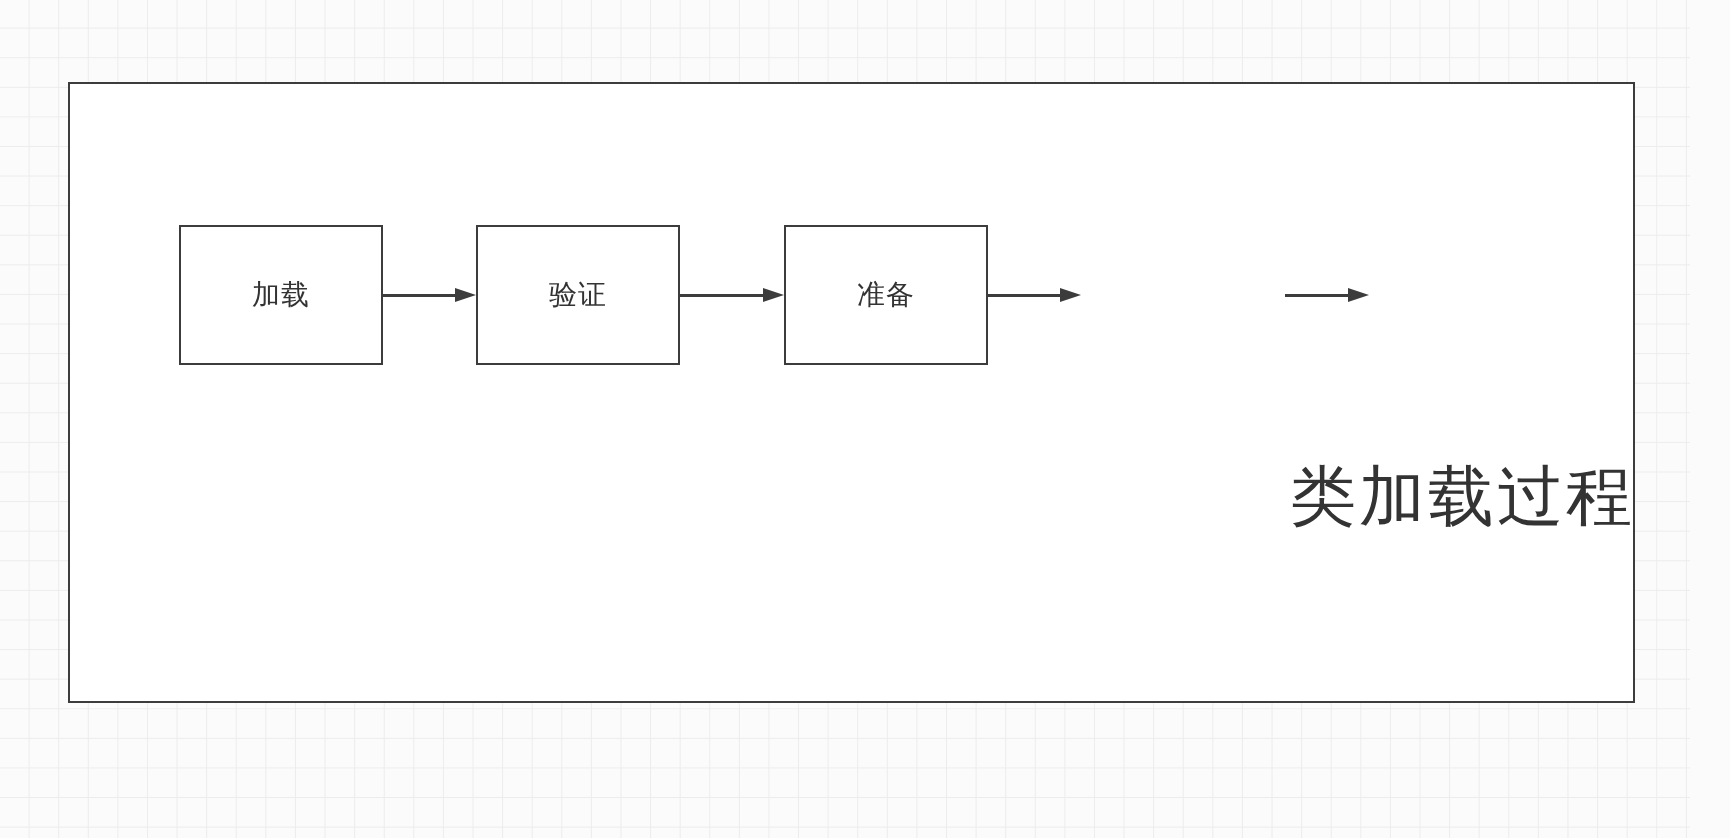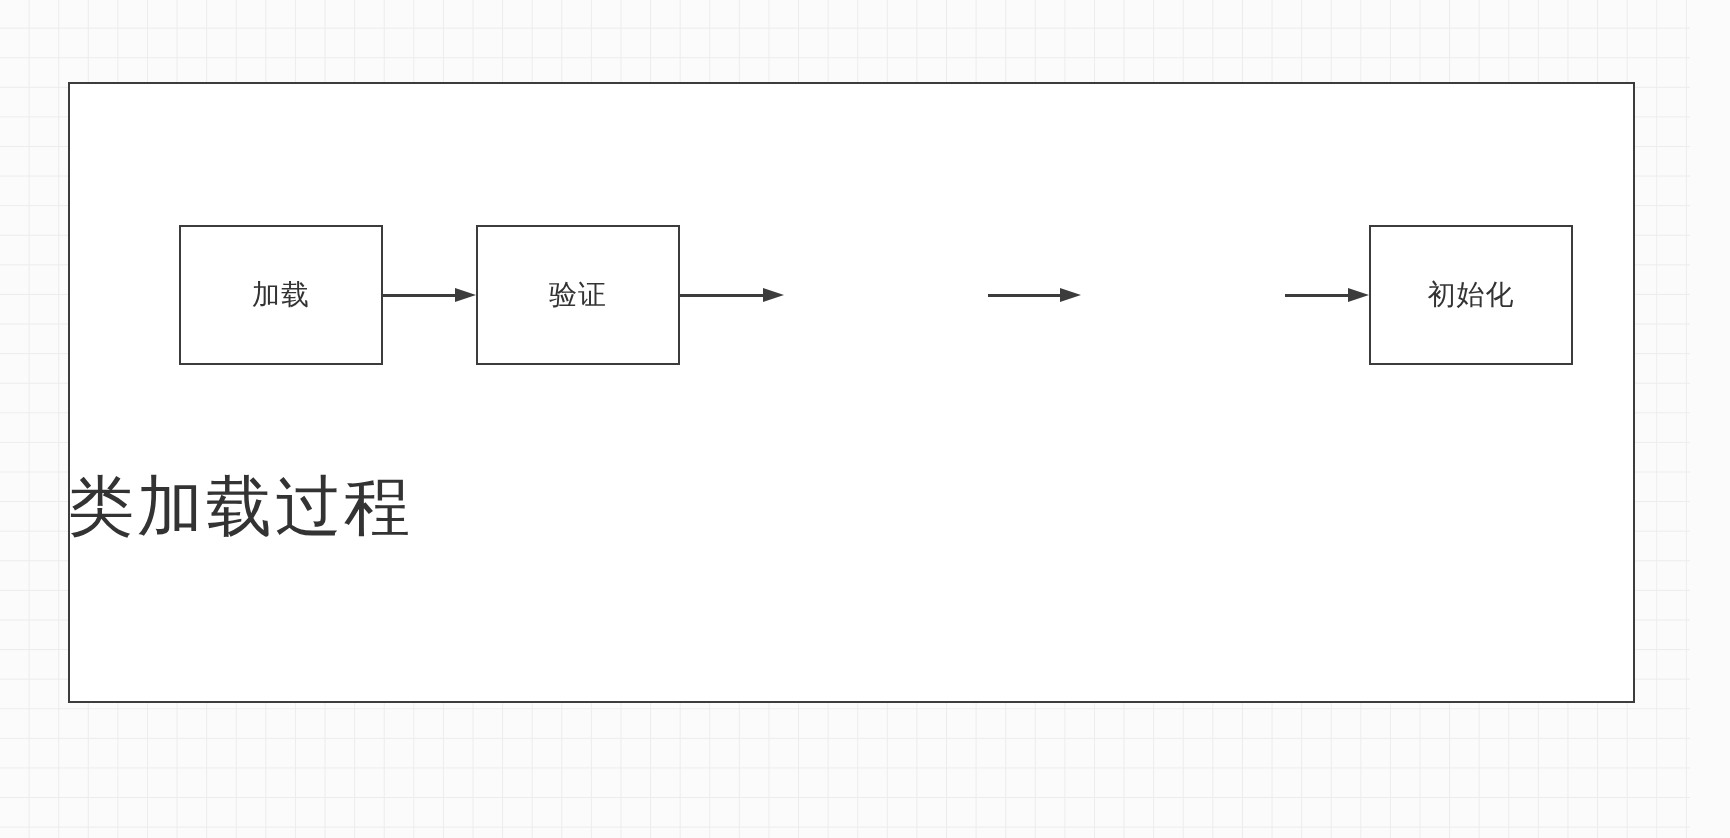--- a/index.html
+++ b/index.html
@@ -106,23 +106,23 @@
     height: 0;
     border-top: 7px solid transparent;
     border-bottom: 7px solid transparent;
     border-left: 21px solid #3c3c3c;
   }
 
   
   #diagram-title {
     position: absolute;
     left: 68px;
-    top: 470px;
+    top: 460px;
     width: 1567px;
-    text-align: left;
+    text-align: right;
     font-size: 66px;
     color: #333333;
     letter-spacing: 3px;
     line-height: 1.1;
     white-space: nowrap;
   }
 </style>
 </head>
 <body>
 
@@ -143,33 +143,33 @@
 
     <div class="process-box box-1">
       <span class="box-label">验证</span>
     </div>
 
     <div class="connector conn-1">
       <span class="conn-line"></span>
       <span class="conn-head"></span>
     </div>
 
+    <div class="process-box box-2">
+      <span class="box-label">准备</span>
+    </div>
 
     <div class="connector conn-2">
       <span class="conn-line"></span>
       <span class="conn-head"></span>
     </div>
 
 
     <div class="connector conn-3">
       <span class="conn-line"></span>
       <span class="conn-head"></span>
     </div>
 
-    <div class="process-box box-4">
-      <span class="box-label">初始化</span>
-    </div>
 
   </div>
 
   <div id="diagram-title">类加载过程</div>
 
 </div>
 
 </body></html>

